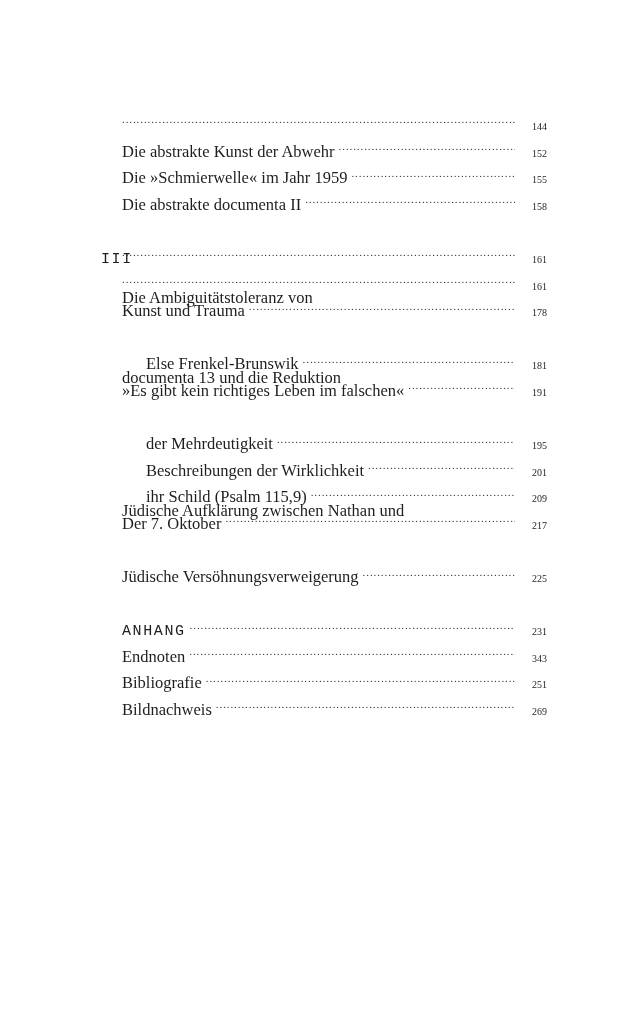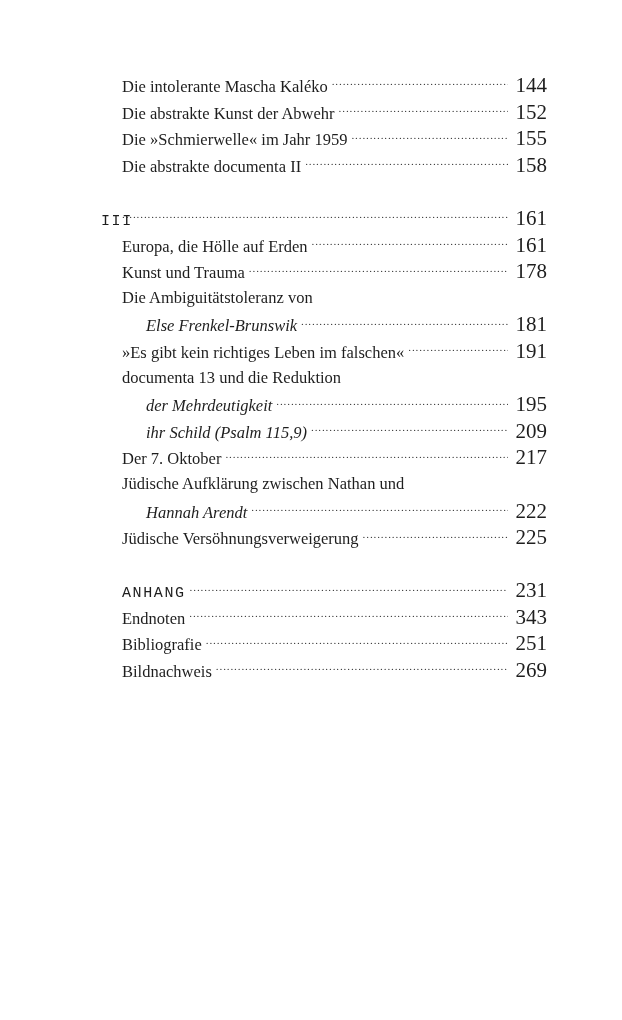--- a/index.html
+++ b/index.html
@@ -32,21 +32,21 @@
     .row.blank { height: 26.6px; }
     .num-col {
       width: 21px;
       flex: 0 0 21px;
       letter-spacing: 0.5px;
     }
     .title {
       flex: 0 0 auto;
       padding-right: 4px;
     }
-    .title.indent { padding-left: 24px; font-style: italic; }
+    .title.indent { padding-left: 24px; }
     .caps {
       letter-spacing: 1.6px;
       font-size: 15px;
       font-family: Liberation Mono, monospace;
     }
     .leader {
       flex: 1 1 auto;
       overflow: hidden;
       position: relative;
       height: 1em;
@@ -59,31 +59,31 @@
       bottom: -3px;
       font-size: 11px;
       letter-spacing: 0.9px;
       color: #333;
       white-space: nowrap;
     }
     .page {
       flex: 0 0 auto;
       min-width: 24px;
       text-align: right;
-      font-size: 21px;
+      font-size: 10px;
+      margin-top: 42px;
     }
   </style>
 </head>
 <body>
 
 <div class="toc">
 
   <div class="row">
     <span class="num-col"></span>
-    <span class="title">Die intolerante Mascha Kaléko</span>
     <span class="leader"></span>
     <span class="page">144</span>
   </div>
   <div class="row">
     <span class="num-col"></span>
     <span class="title">Die abstrakte Kunst der Abwehr</span>
     <span class="leader"></span>
     <span class="page">152</span>
   </div>
   <div class="row">
@@ -101,21 +101,20 @@
 
   <div class="row blank"></div>
 
   <div class="row">
     <span class="num-col caps">III</span>
     <span class="leader"></span>
     <span class="page">161</span>
   </div>
   <div class="row">
     <span class="num-col"></span>
-    <span class="title">Europa, die Hölle auf Erden</span>
     <span class="leader"></span>
     <span class="page">161</span>
   </div>
   <div class="row">
     <span class="num-col"></span>
     <span class="title">Kunst und Trauma</span>
     <span class="leader"></span>
     <span class="page">178</span>
   </div>
 
@@ -141,45 +140,45 @@
     <span class="num-col"></span>
     <span class="title">documenta 13 und die Reduktion</span>
   </div>
   <div class="row">
     <span class="num-col"></span>
     <span class="title indent">der Mehrdeutigkeit</span>
     <span class="leader"></span>
     <span class="page">195</span>
   </div>
 
+  <div class="row">
+    <span class="num-col"></span>
+    <span class="title indent">Beschreibungen der Wirklichkeit</span>
+    <span class="leader"></span>
+    <span class="page">201</span>
+  </div>
 
   <div class="row">
     <span class="num-col"></span>
     <span class="title indent">ihr Schild (Psalm 115,9)</span>
     <span class="leader"></span>
     <span class="page">209</span>
   </div>
 
   <div class="row">
     <span class="num-col"></span>
     <span class="title">Der 7. Oktober</span>
     <span class="leader"></span>
     <span class="page">217</span>
   </div>
 
   <div class="row">
     <span class="num-col"></span>
     <span class="title">Jüdische Aufklärung zwischen Nathan und</span>
   </div>
-  <div class="row">
-    <span class="num-col"></span>
-    <span class="title indent">Hannah Arendt</span>
-    <span class="leader"></span>
-    <span class="page">222</span>
-  </div>
 
   <div class="row">
     <span class="num-col"></span>
     <span class="title">Jüdische Versöhnungsverweigerung</span>
     <span class="leader"></span>
     <span class="page">225</span>
   </div>
 
   <div class="row blank"></div>
 

